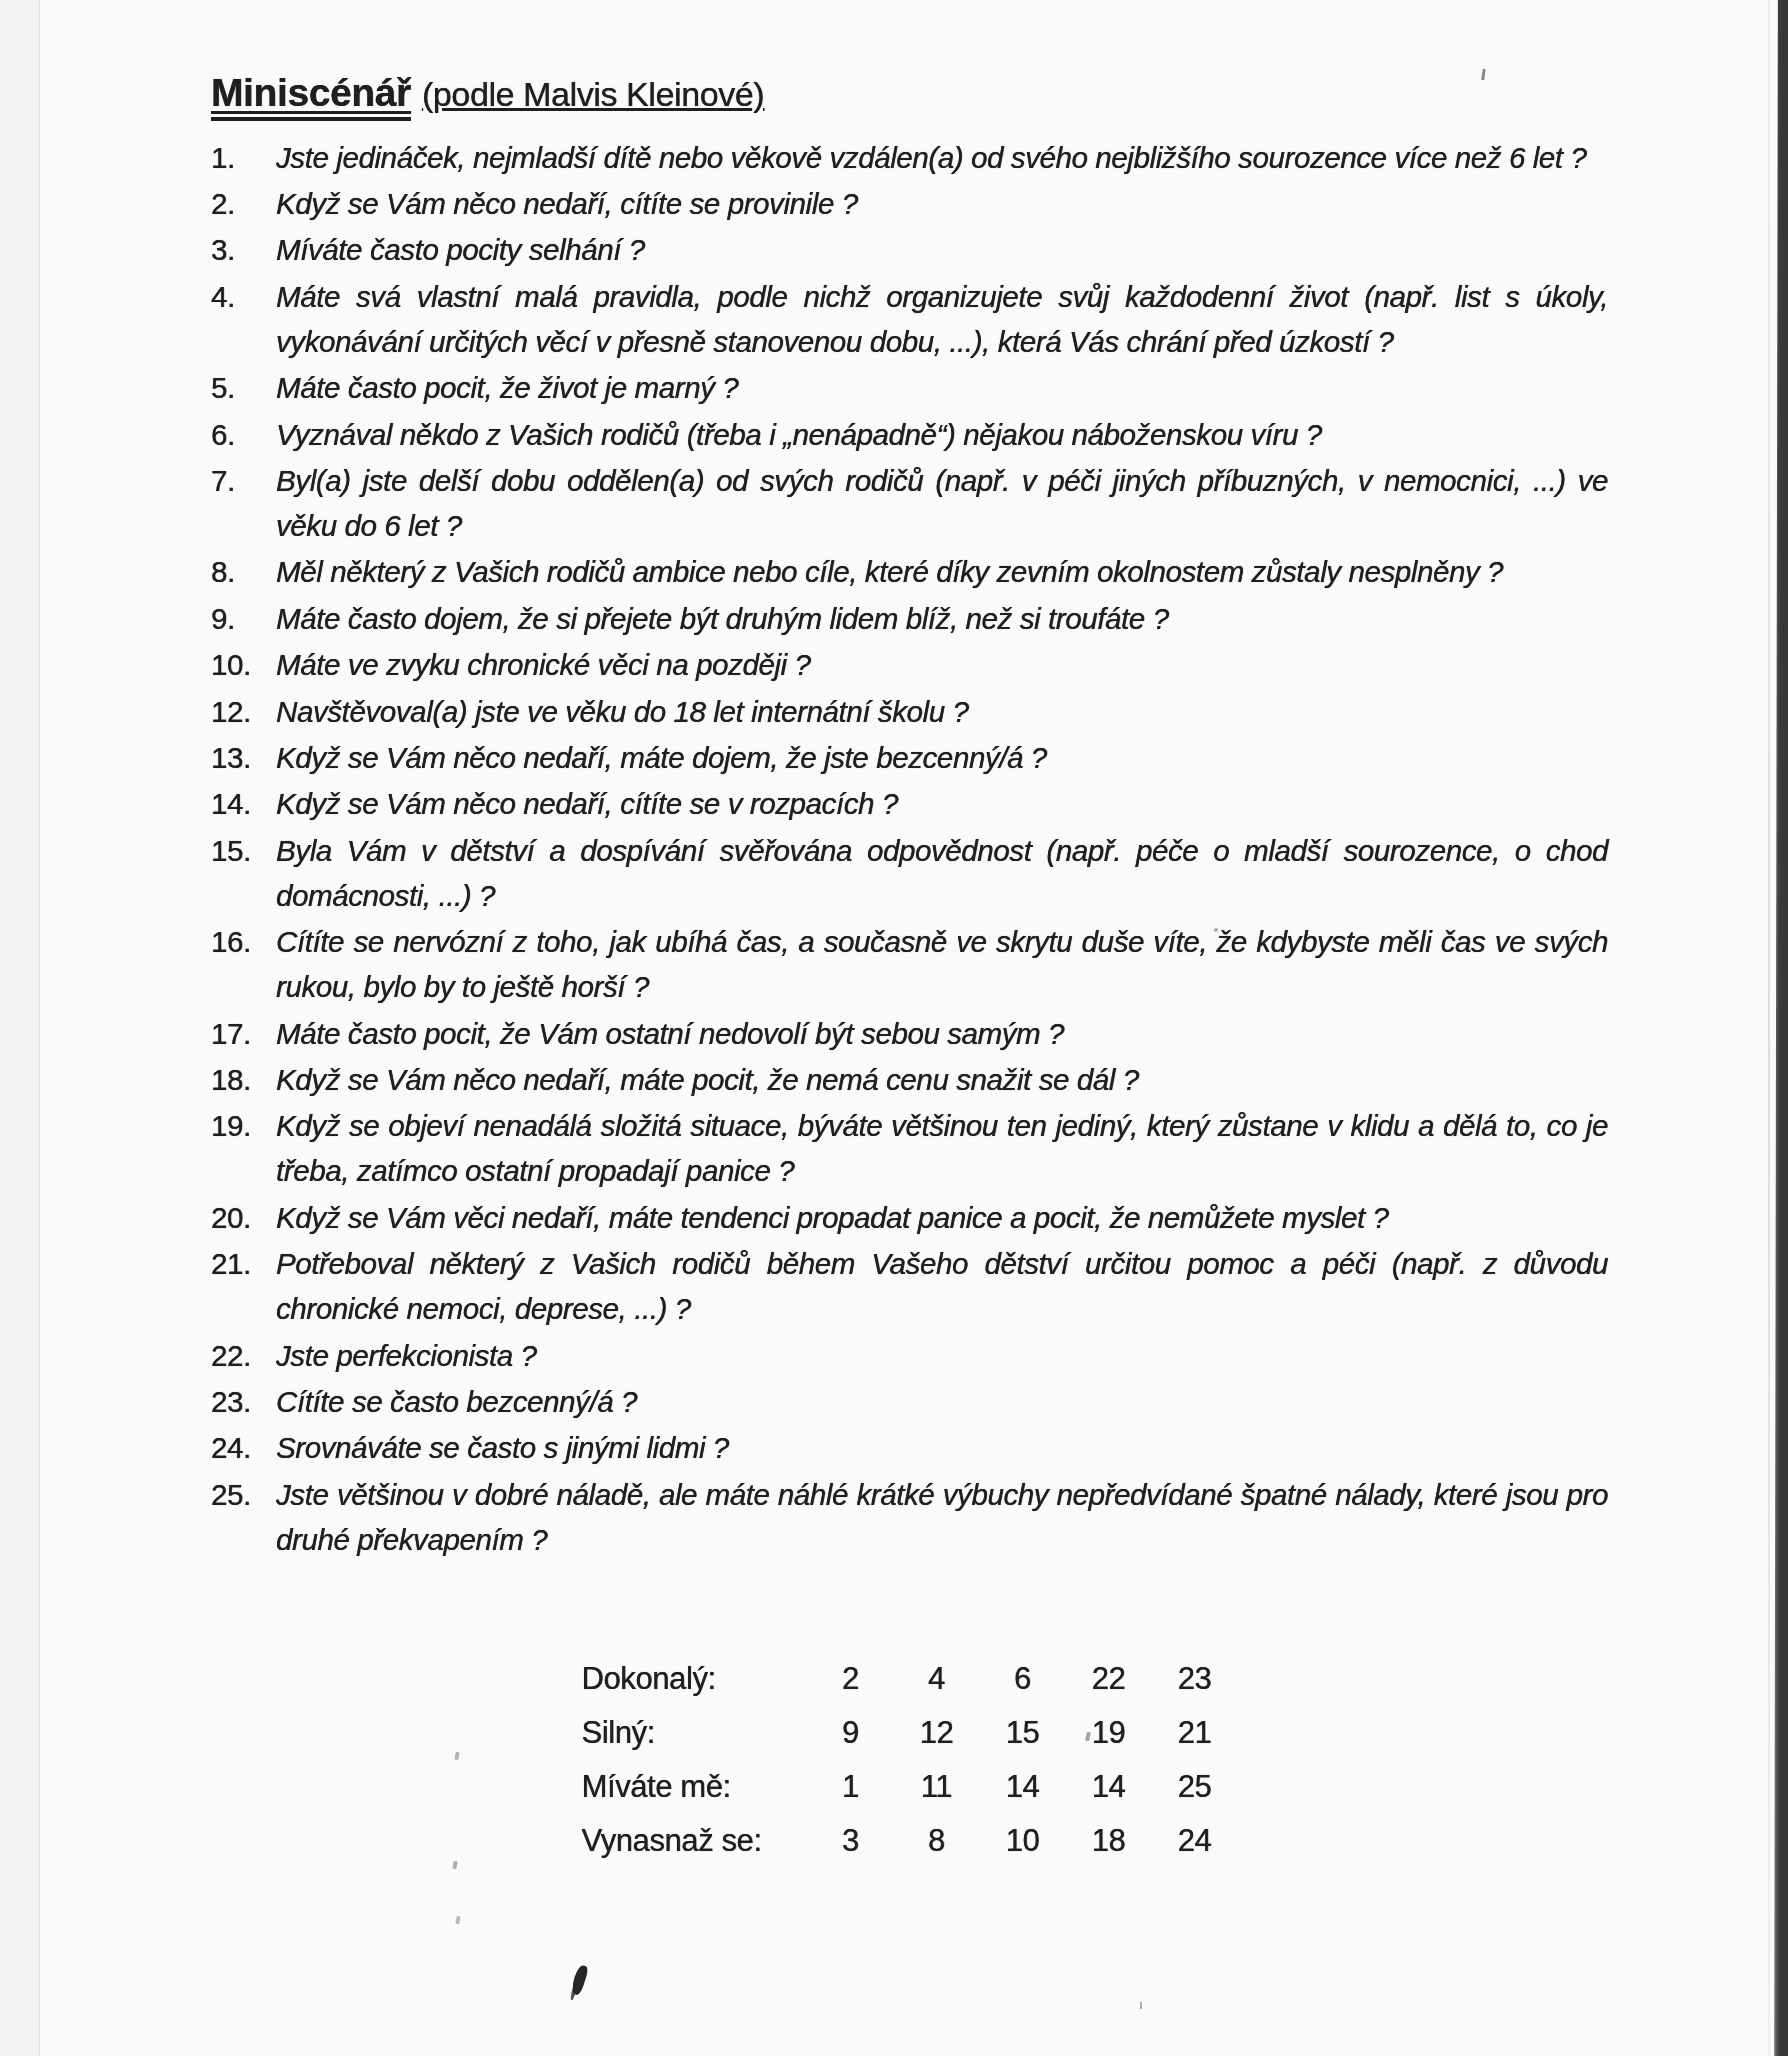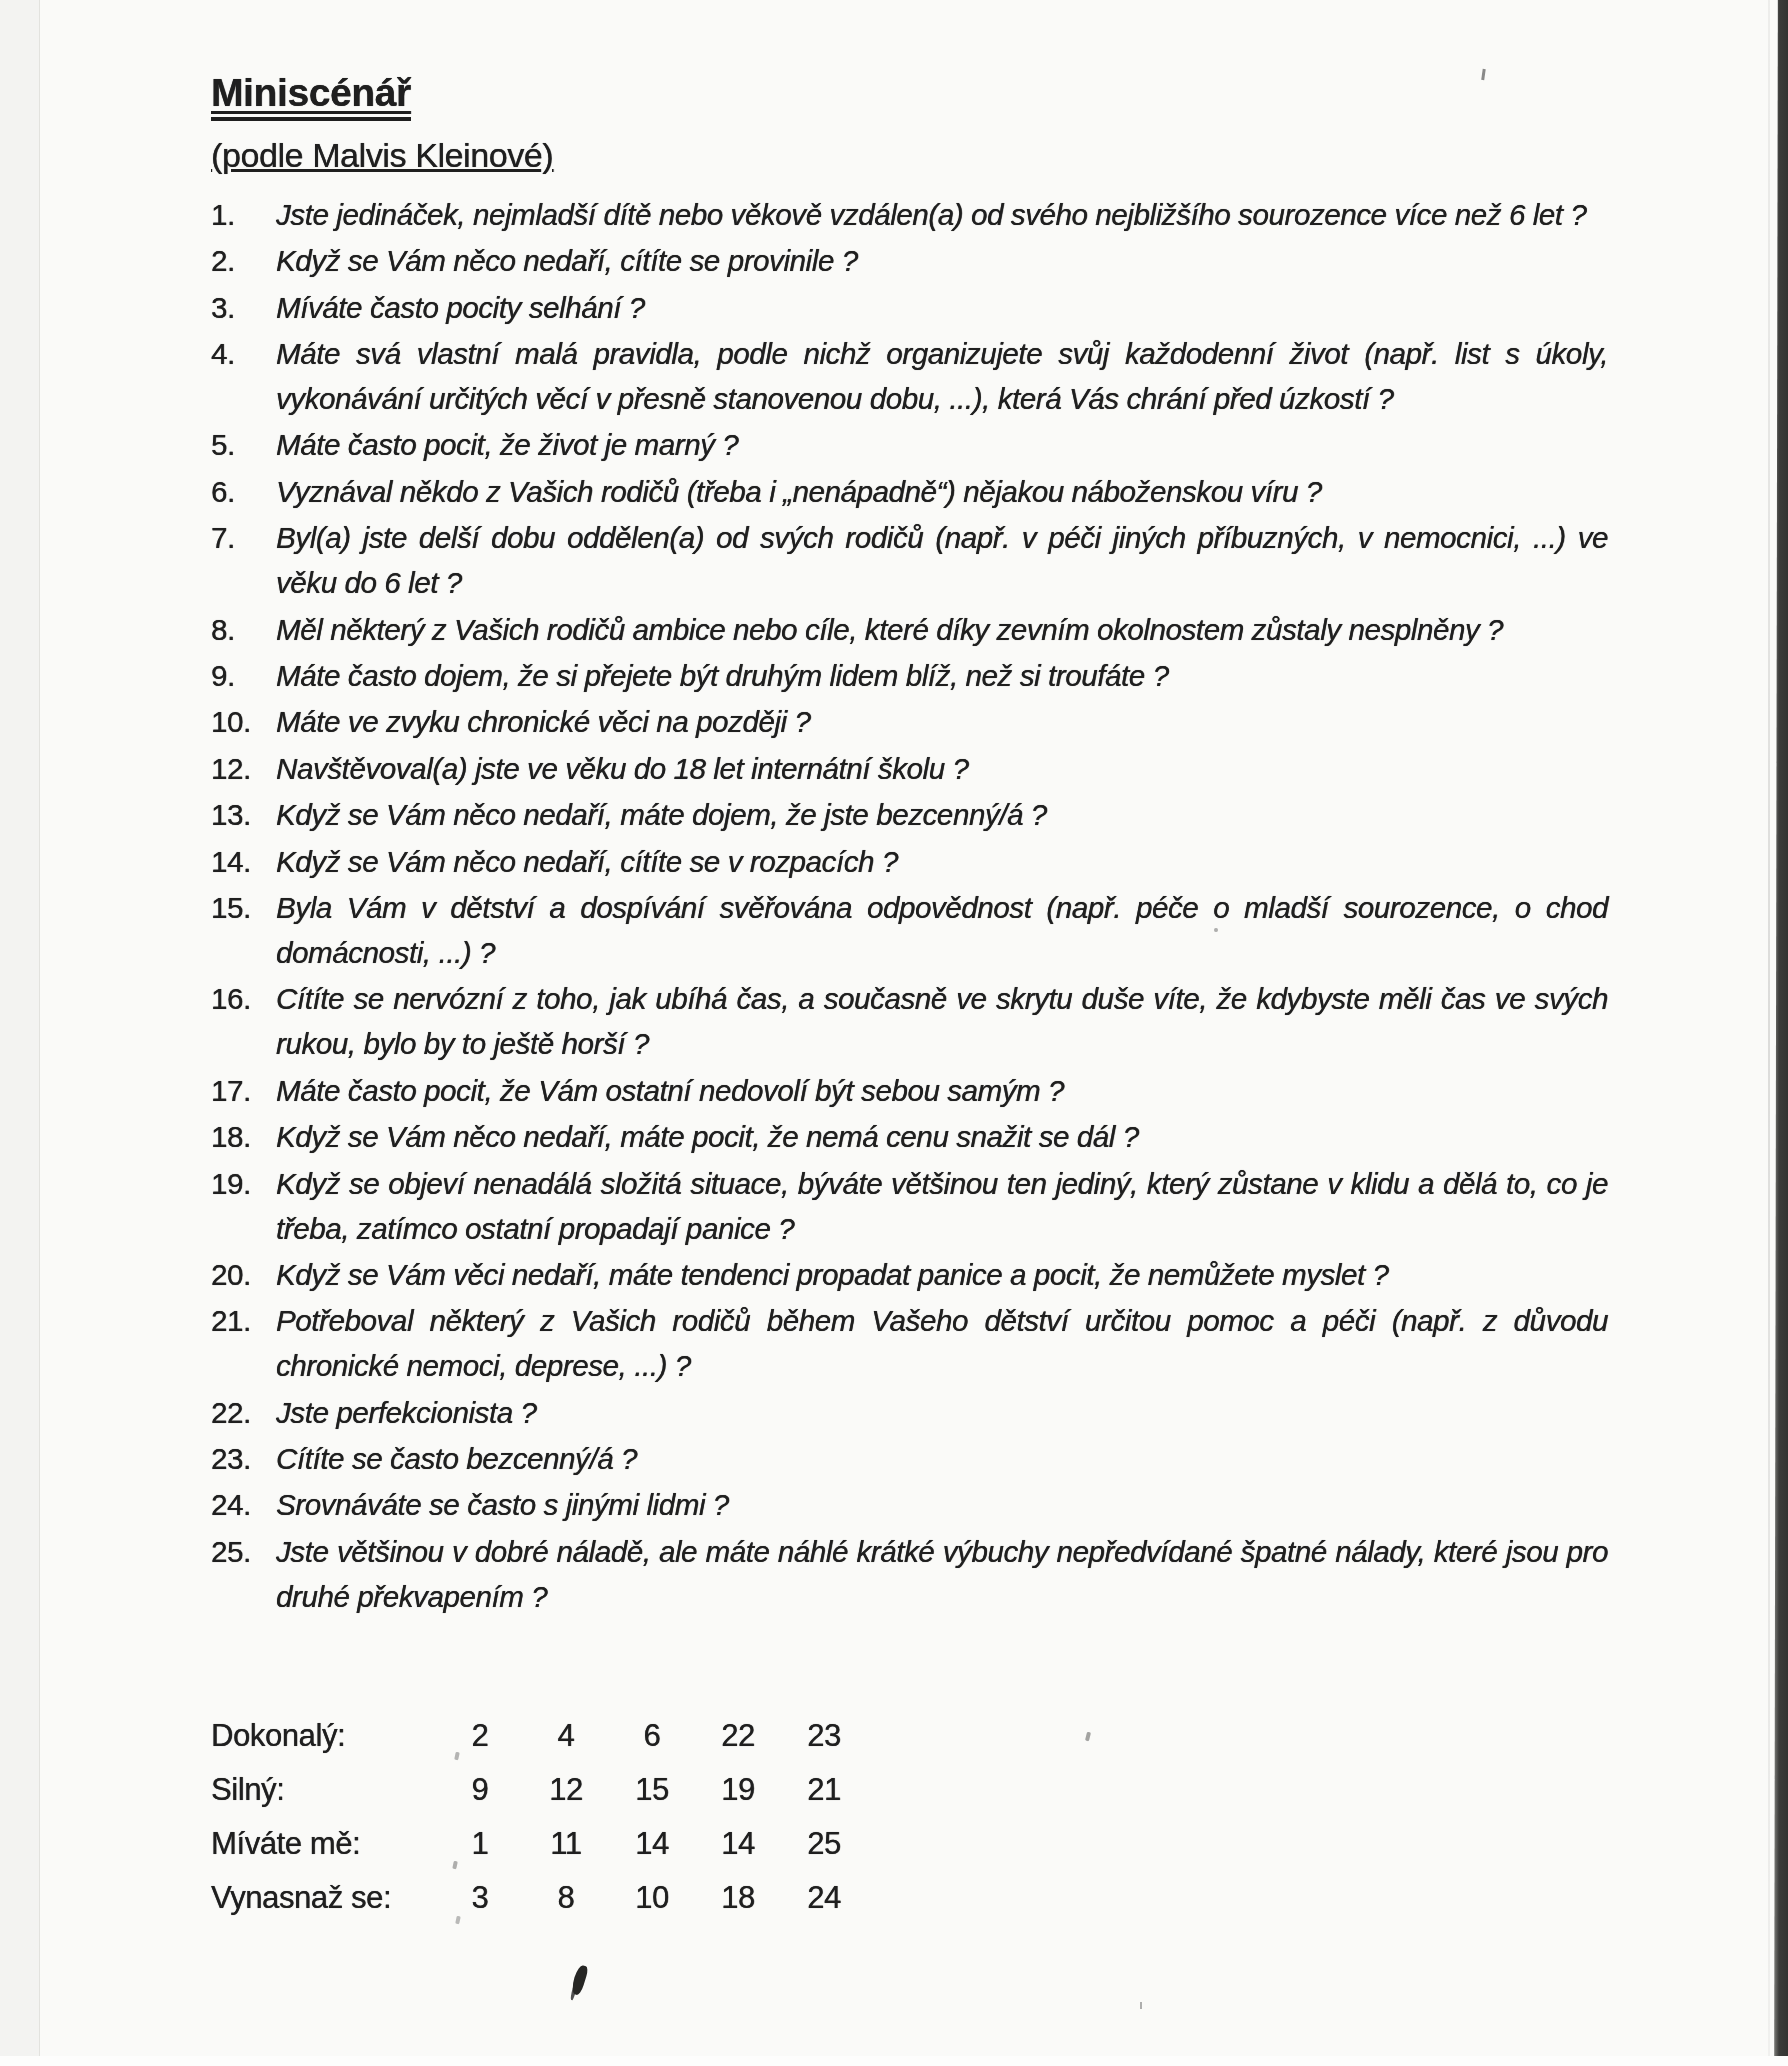--- a/index.html
+++ b/index.html
@@ -45,21 +45,21 @@
     position:absolute;
     left:211px;top:70px;width:1397px;
   }
   
   .content, .score-table{
     text-shadow:0 0 0.7px rgba(25,25,25,.8), 0.4px 0 0 rgba(25,25,25,.45);
   }
 
   .doc-header{
     display:flex;align-items:baseline;gap:11.2px;
-    line-height:46px;margin-bottom:14px;white-space:nowrap;flex-direction:column;
+    line-height:46px;margin-bottom:14px;white-space:nowrap;
   }
   .doc-title{
     font-size:39px;font-weight:bold;
     letter-spacing:-0.4px;
     text-decoration:underline;
     text-decoration-thickness:2.8px;
     text-underline-offset:4.9px;
     border-bottom:4.9px solid var(--ink);
     padding-bottom:0.7px;
   }
@@ -67,21 +67,21 @@
 
   .questions{font-size:29.5px;line-height:45px;letter-spacing:-0.4px;}
   .q{display:flex;margin-bottom:1.4px;}
   .qnum{flex:0 0 65px;}
   .qtext{flex:1;text-align:justify;text-justify:inter-word;font-style:italic;}
 
   .score-table{
     margin-top:90px;
     font-size:31px;line-height:54px;letter-spacing:-0.4px;
   }
-  .score-row{display:flex;}
+  .score-row{display:flex;justify-content:center;}
   .score-label{flex:0 0 226px;}
   .score-value{flex:0 0 86px;text-align:center;}
 
   
   .artifact{position:absolute;background:#222;}
   .pen-mark{
     left:574px;top:1965px;width:10.5px;height:29.5px;
     border-radius:60% 40% 50% 70%;
     transform:rotate(17deg);
     background:#262624;

